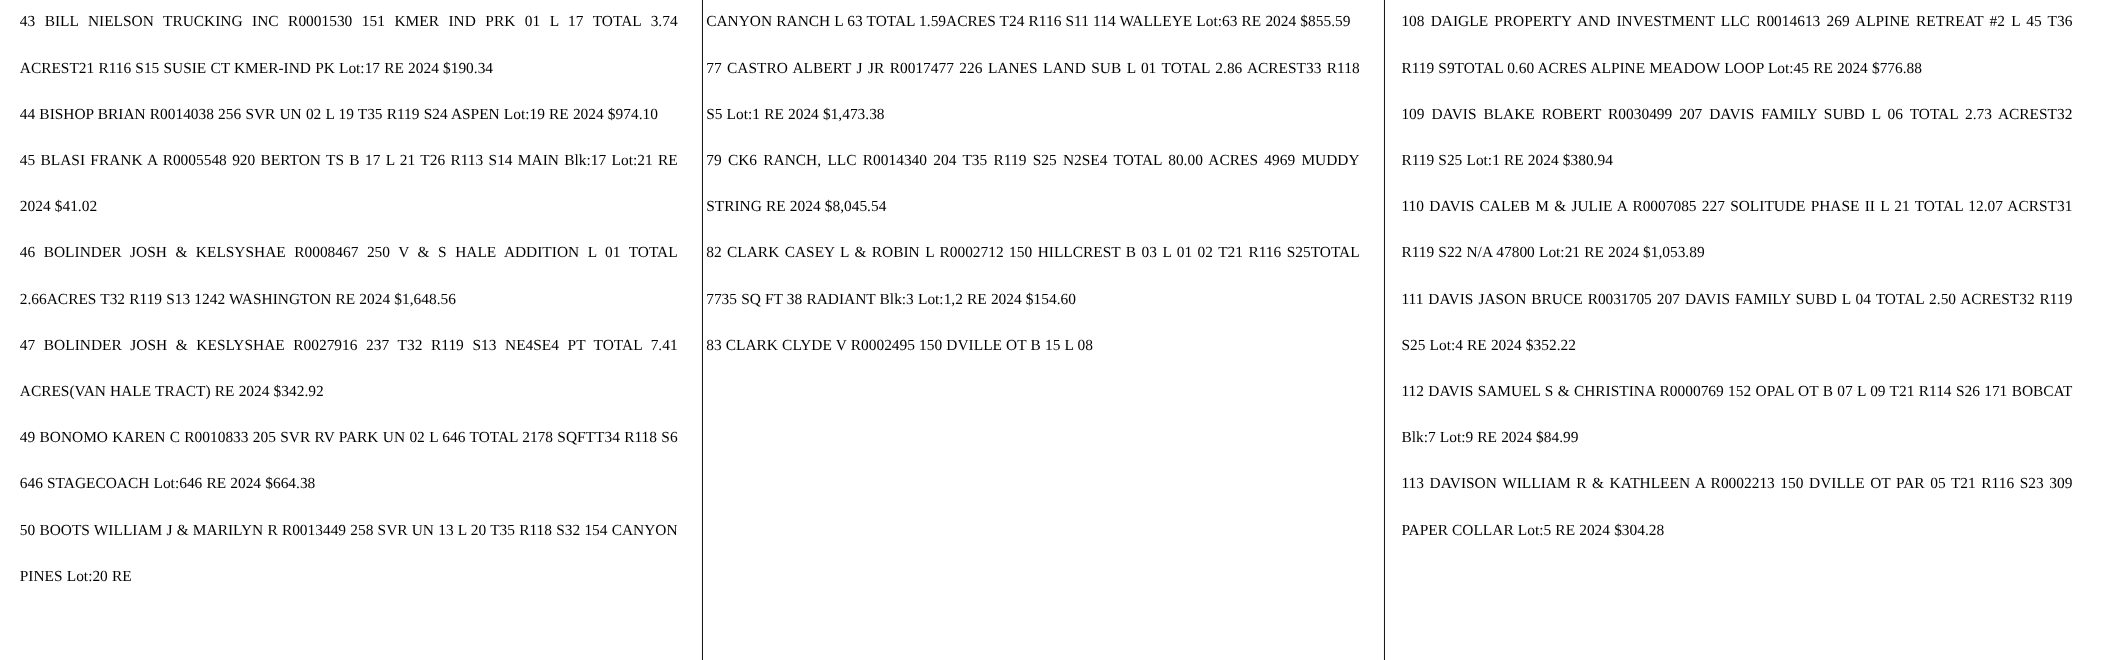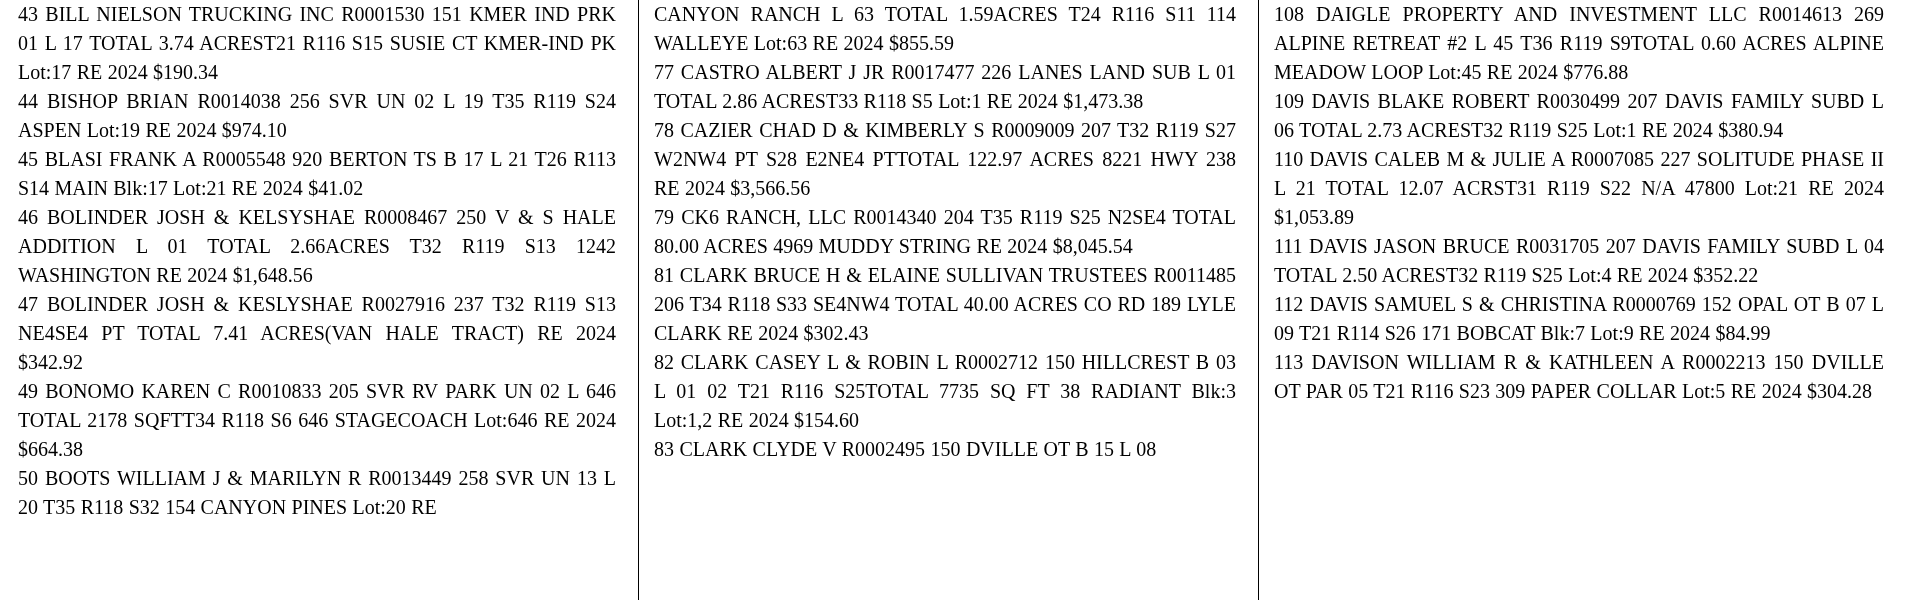--- a/index.html
+++ b/index.html
@@ -29,32 +29,32 @@
     height: 600px;
     overflow: hidden;
   }
   .col {
     box-sizing: border-box;
     position: relative;
     height: 600px;
     overflow: hidden;
   }
   .col-1 { width: 620px; padding-right: 22px; }
-  .col-2 { width: 620px; padding-left: 16px; padding-right: 22px; }
+  .col-2 { width: 620px; padding-left: 4px; padding-right: 22px; }
   .col-3 { width: 626px; padding-left: 16px; }
   .rule {
     position: absolute;
     top: 0;
     bottom: 0;
     width: 1px;
     background: #000000;
   }
   .entry {
-    font-size: 20px;
-    line-height: 29px;
+    font-size: 14px;
+    line-height: 42px;
     text-align: justify;
     text-justify: inter-word;
     margin: 0;
     padding: 0;
     hyphens: none;
     word-spacing: 0.02em;
   }
   .entry:last-child {
     
   }
@@ -72,23 +72,21 @@
       <p class="entry">46 BOLINDER JOSH &amp; KELSYSHAE R0008467 250 V &amp; S HALE ADDITION L 01 TOTAL 2.66ACRES T32 R119 S13 1242 WASHINGTON RE 2024 $1,648.56</p>
       <p class="entry">47 BOLINDER JOSH &amp; KESLYSHAE R0027916 237 T32 R119 S13 NE4SE4 PT TOTAL 7.41 ACRES(VAN HALE TRACT) RE 2024 $342.92</p>
       <p class="entry">49 BONOMO KAREN C R0010833 205 SVR RV PARK UN 02 L 646 TOTAL 2178 SQFTT34 R118 S6 646 STAGECOACH  Lot:646 RE 2024 $664.38</p>
       <p class="entry">50 BOOTS WILLIAM J &amp; MARILYN R R0013449 258 SVR UN 13 L 20 T35 R118 S32 154 CANYON PINES  Lot:20  RE</p>
     </div>
 
     <div class="col col-2">
       <div class="rule" style="left:0;"></div>
       <p class="entry">CANYON RANCH L 63 TOTAL 1.59ACRES T24 R116 S11 114 WALLEYE  Lot:63  RE 2024 $855.59</p>
       <p class="entry">77 CASTRO ALBERT J JR R0017477 226 LANES LAND SUB L 01 TOTAL 2.86 ACREST33 R118 S5  Lot:1   RE 2024 $1,473.38</p>
-      <p class="entry">78 CAZIER CHAD D &amp; KIMBERLY S R0009009 207 T32 R119 S27 W2NW4 PT S28 E2NE4 PTTOTAL 122.97 ACRES 8221 HWY 238 RE 2024 $3,566.56</p>
       <p class="entry">79 CK6 RANCH, LLC R0014340 204 T35 R119 S25  N2SE4 TOTAL 80.00 ACRES 4969 MUDDY STRING RE 2024 $8,045.54</p>
-      <p class="entry">81 CLARK BRUCE H &amp; ELAINE SULLIVAN TRUSTEES R0011485 206 T34 R118 S33 SE4NW4 TOTAL 40.00 ACRES CO RD 189 LYLE CLARK RE 2024 $302.43</p>
       <p class="entry">82 CLARK CASEY L &amp; ROBIN L R0002712 150 HILLCREST B 03 L 01 02 T21 R116 S25TOTAL 7735 SQ FT 38 RADIANT  Blk:3   Lot:1,2 RE 2024 $154.60</p>
       <p class="entry">83 CLARK CLYDE V R0002495 150 DVILLE OT B 15 L 08</p>
     </div>
 
     <div class="col col-3">
       <div class="rule" style="left:0;"></div>
       <p class="entry">108 DAIGLE PROPERTY AND INVESTMENT LLC R0014613 269 ALPINE RETREAT #2 L 45 T36 R119 S9TOTAL 0.60 ACRES ALPINE MEADOW LOOP   Lot:45  RE 2024 $776.88</p>
       <p class="entry">109 DAVIS BLAKE ROBERT R0030499 207 DAVIS FAMILY SUBD L 06 TOTAL 2.73 ACREST32 R119 S25  Lot:1   RE 2024 $380.94</p>
       <p class="entry">110 DAVIS CALEB M &amp; JULIE A R0007085 227 SOLITUDE PHASE II L 21 TOTAL 12.07 ACRST31 R119 S22 N/A 47800 Lot:21  RE 2024 $1,053.89</p>
       <p class="entry">111 DAVIS JASON BRUCE R0031705 207 DAVIS FAMILY SUBD L 04 TOTAL 2.50 ACREST32 R119 S25  Lot:4   RE 2024 $352.22</p>

